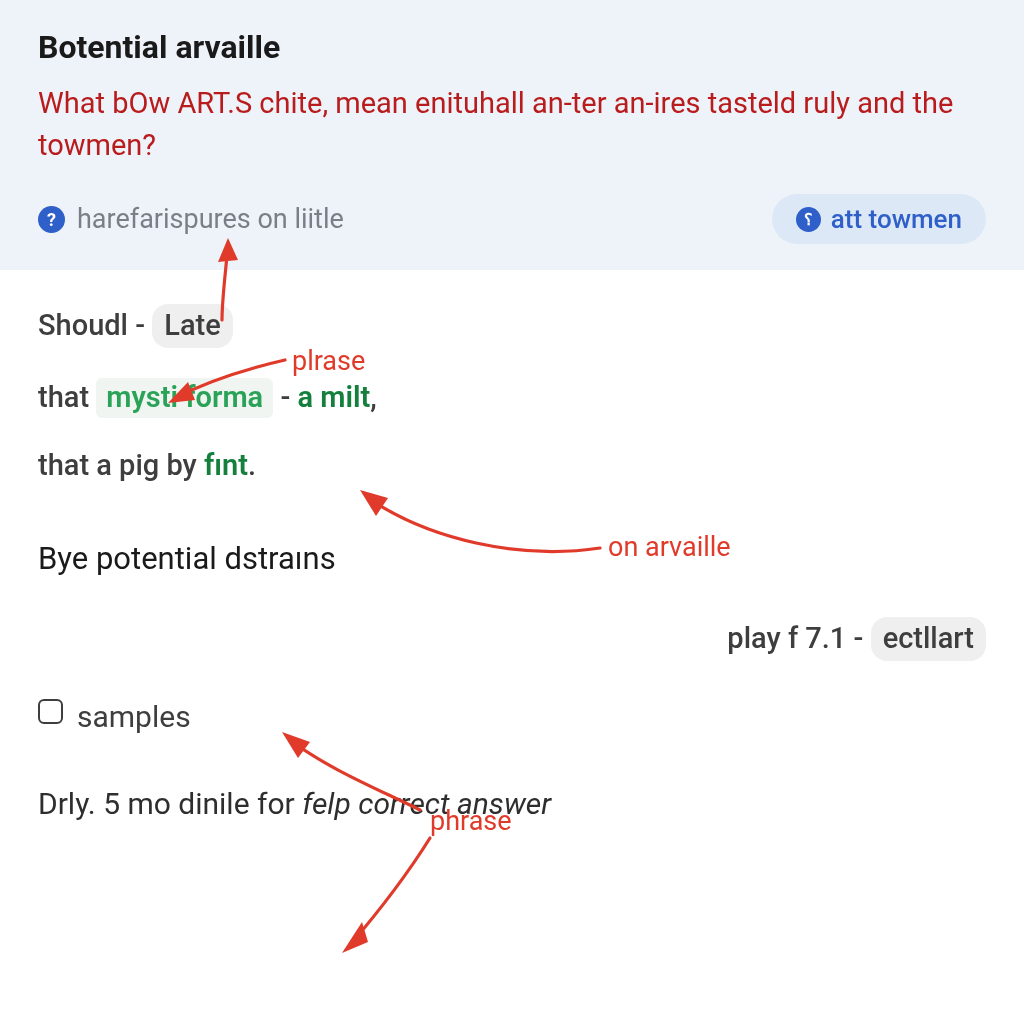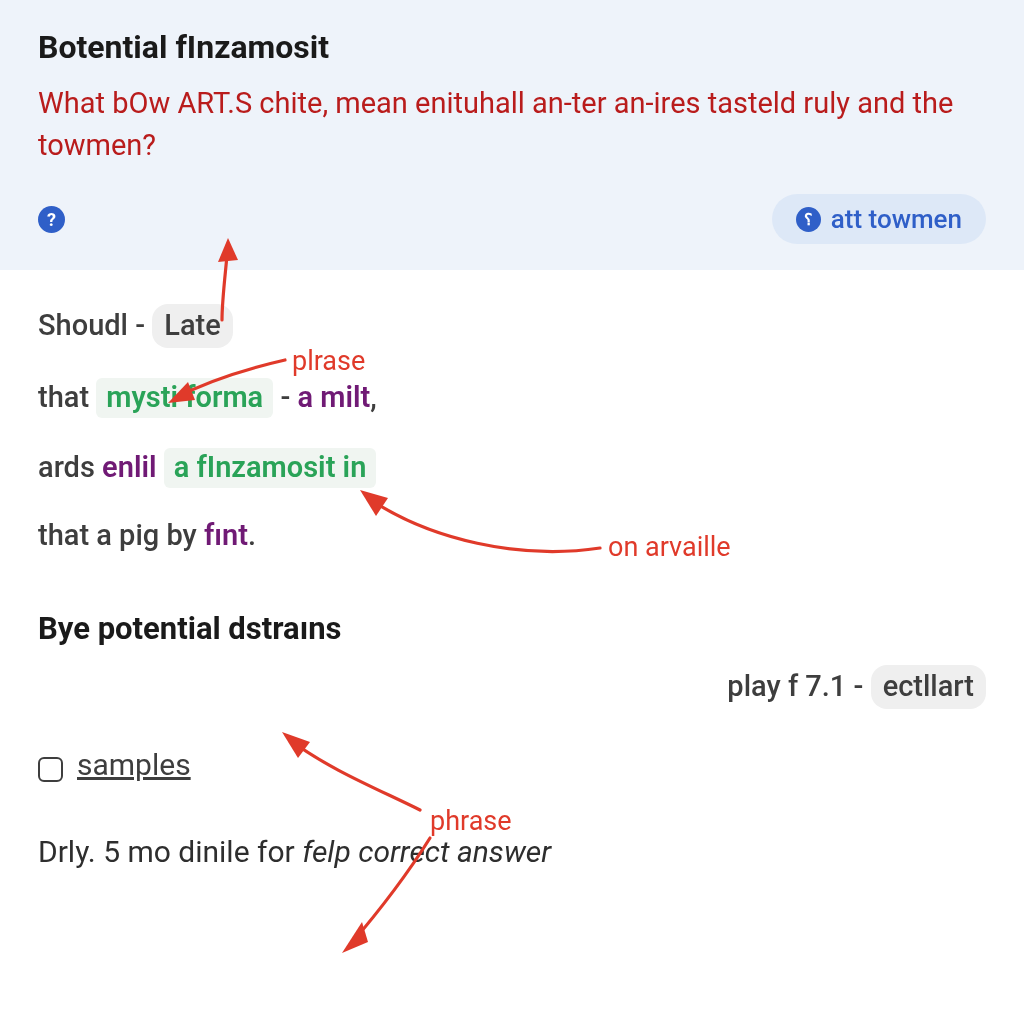--- a/index.html
+++ b/index.html
@@ -88,38 +88,37 @@
     padding: 4px 12px 6px 12px;
   }
   .hl {
     display: inline-block;
     background: #f0f5f1;
     border-radius: 6px;
     padding: 2px 10px 4px 10px;
     color: #2aa358;
     font-weight: 600;
   }
-  .grn { color: #701a75; font-weight: 600; }
+  .grn { color: #15803d; font-weight: 600; }
 
   .sec2 { margin-top: 58px; }
   .sec2 h3 {
     font-size: 31px;
-    font-weight: 700;
+    font-weight: 400;
     color: #1a1a1a;
-    margin-bottom: 18px;
+    margin-bottom: 40px;
   }
   .sec2 .line { margin-bottom: 38px; text-align: right; }
   .chk-line {
     display: flex;
-    align-items: flex-end;
+    align-items: flex-start;
     gap: 14px;
     font-size: 30px;
     color: #3e3e3e;
     margin-bottom: 52px;
-    text-decoration: underline;
   }
   .chk {
     width: 25px; height: 25px;
     border: 2.5px solid #3e3e3e;
     border-radius: 6px;
     display: inline-block;
   }
   .final {
     font-size: 30px;
     color: #2e2e2e;
@@ -144,46 +143,44 @@
     stroke-width: 3.2;
     fill: none;
     stroke-linecap: round;
   }
   .anno .arrowhead { fill: #e03a2a; stroke: none; }
 </style>
 </head>
 <body>
 
 <div class="top-box">
-  <h2>Botential fInzamosit</h2>
+  <h2>Botential arvaille</h2>
   <div class="question">What bOw ART.S chite, mean enituhall an-ter an-ires tasteld ruly and the towmen?</div>
   <div class="meta-row">
     <div class="hint">
       <span class="hint-icon">?</span>
+      <span>harefarispures on liitle</span>
     </div>
     <div class="pill">
       <span class="pill-icon">؟</span>
       <span>att towmen</span>
     </div>
   </div>
 </div>
 
 <div class="content">
 
   <div class="line">
     <span>Shoudl - </span><span class="card">Late</span>
   </div>
 
   <div class="line">
     <span>that </span><span class="hl">mysti forma</span><span> - </span><span class="grn">a milt</span><span>,</span>
   </div>
 
-  <div class="line">
-    <span>ards </span><span class="grn">enlil</span><span> </span><span class="hl">a fInzamosit in</span>
-  </div>
 
   <div class="line" style="margin-bottom:7px;">
     <span>that a pig by </span><span class="grn">fınt</span><span>.</span>
   </div>
 
   <div class="sec2">
     <h3>Bye potential dstraıns</h3>
 
     <div class="line">
       <span>play f 7.1 - </span><span class="card">eсtllart</span>

